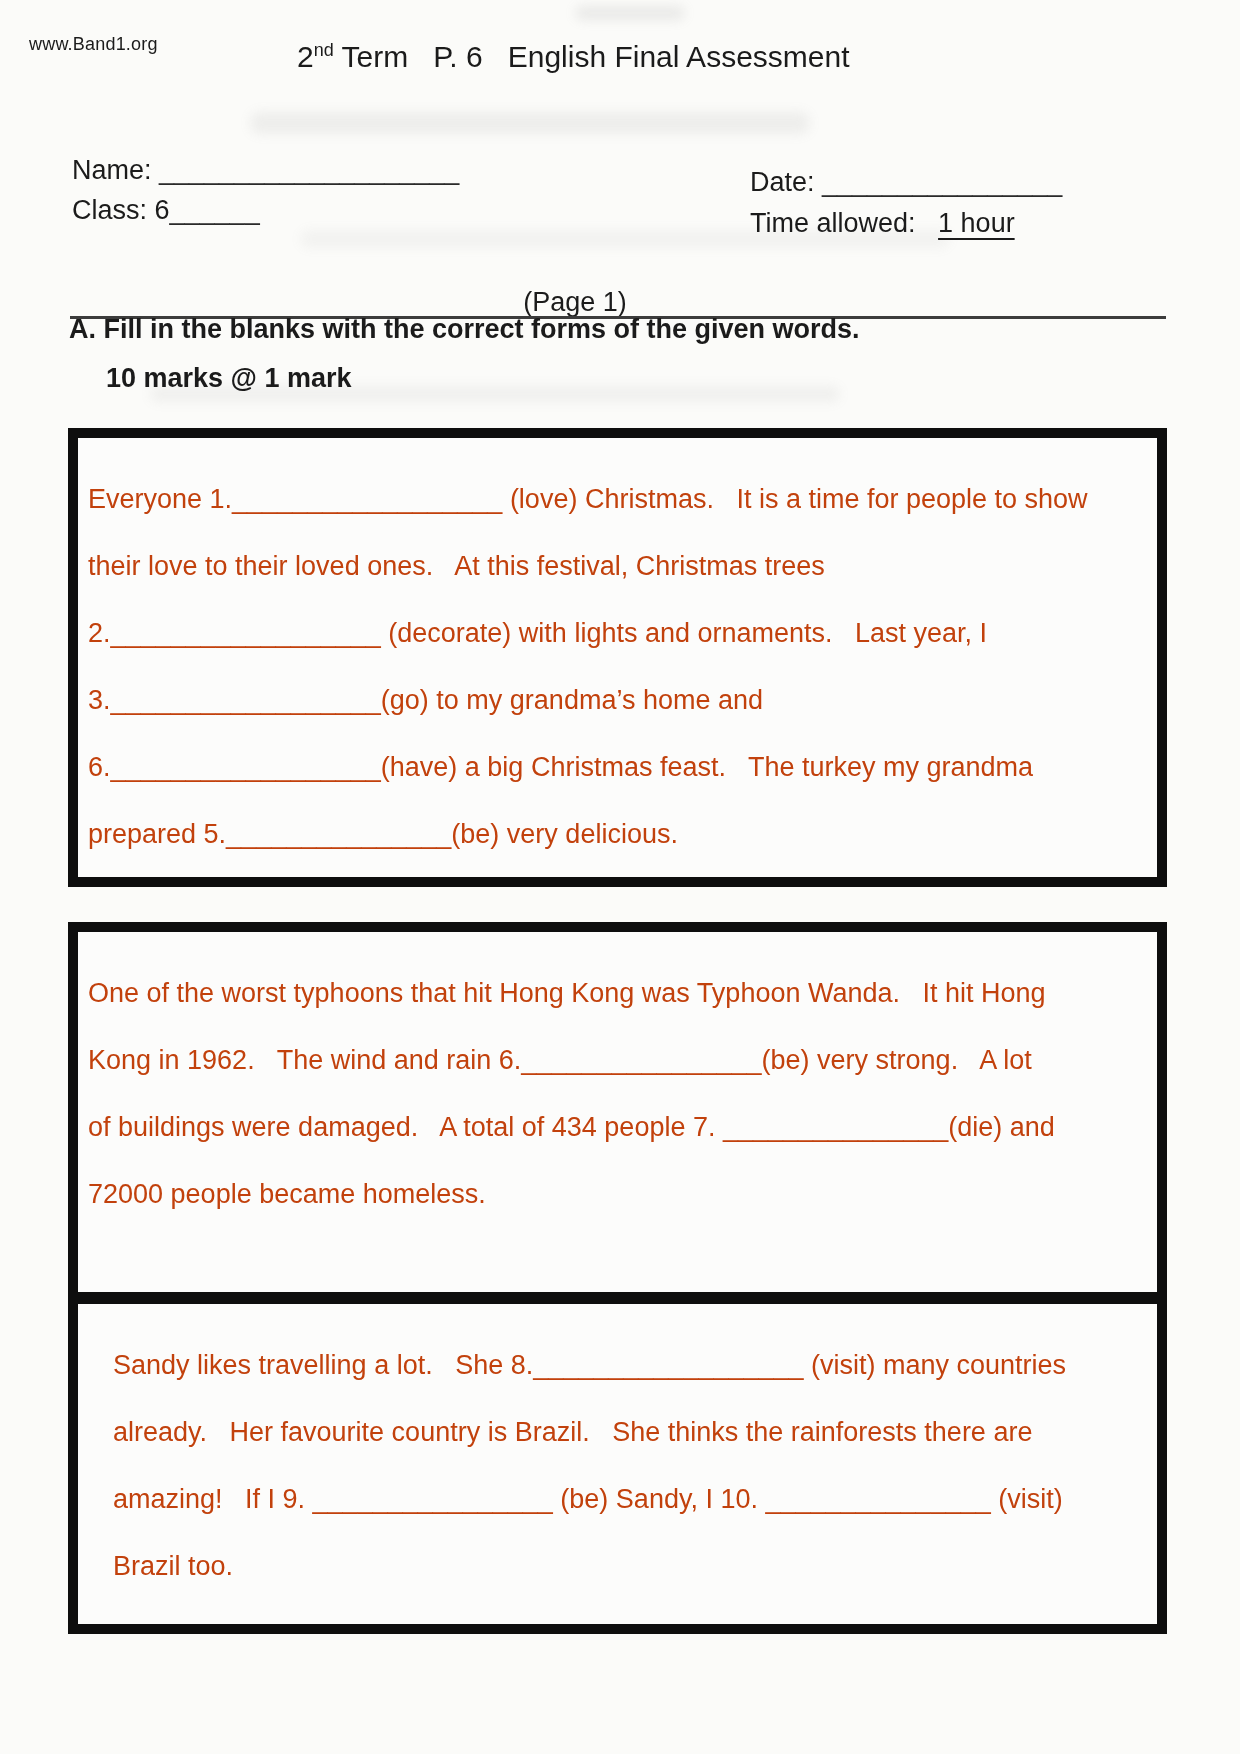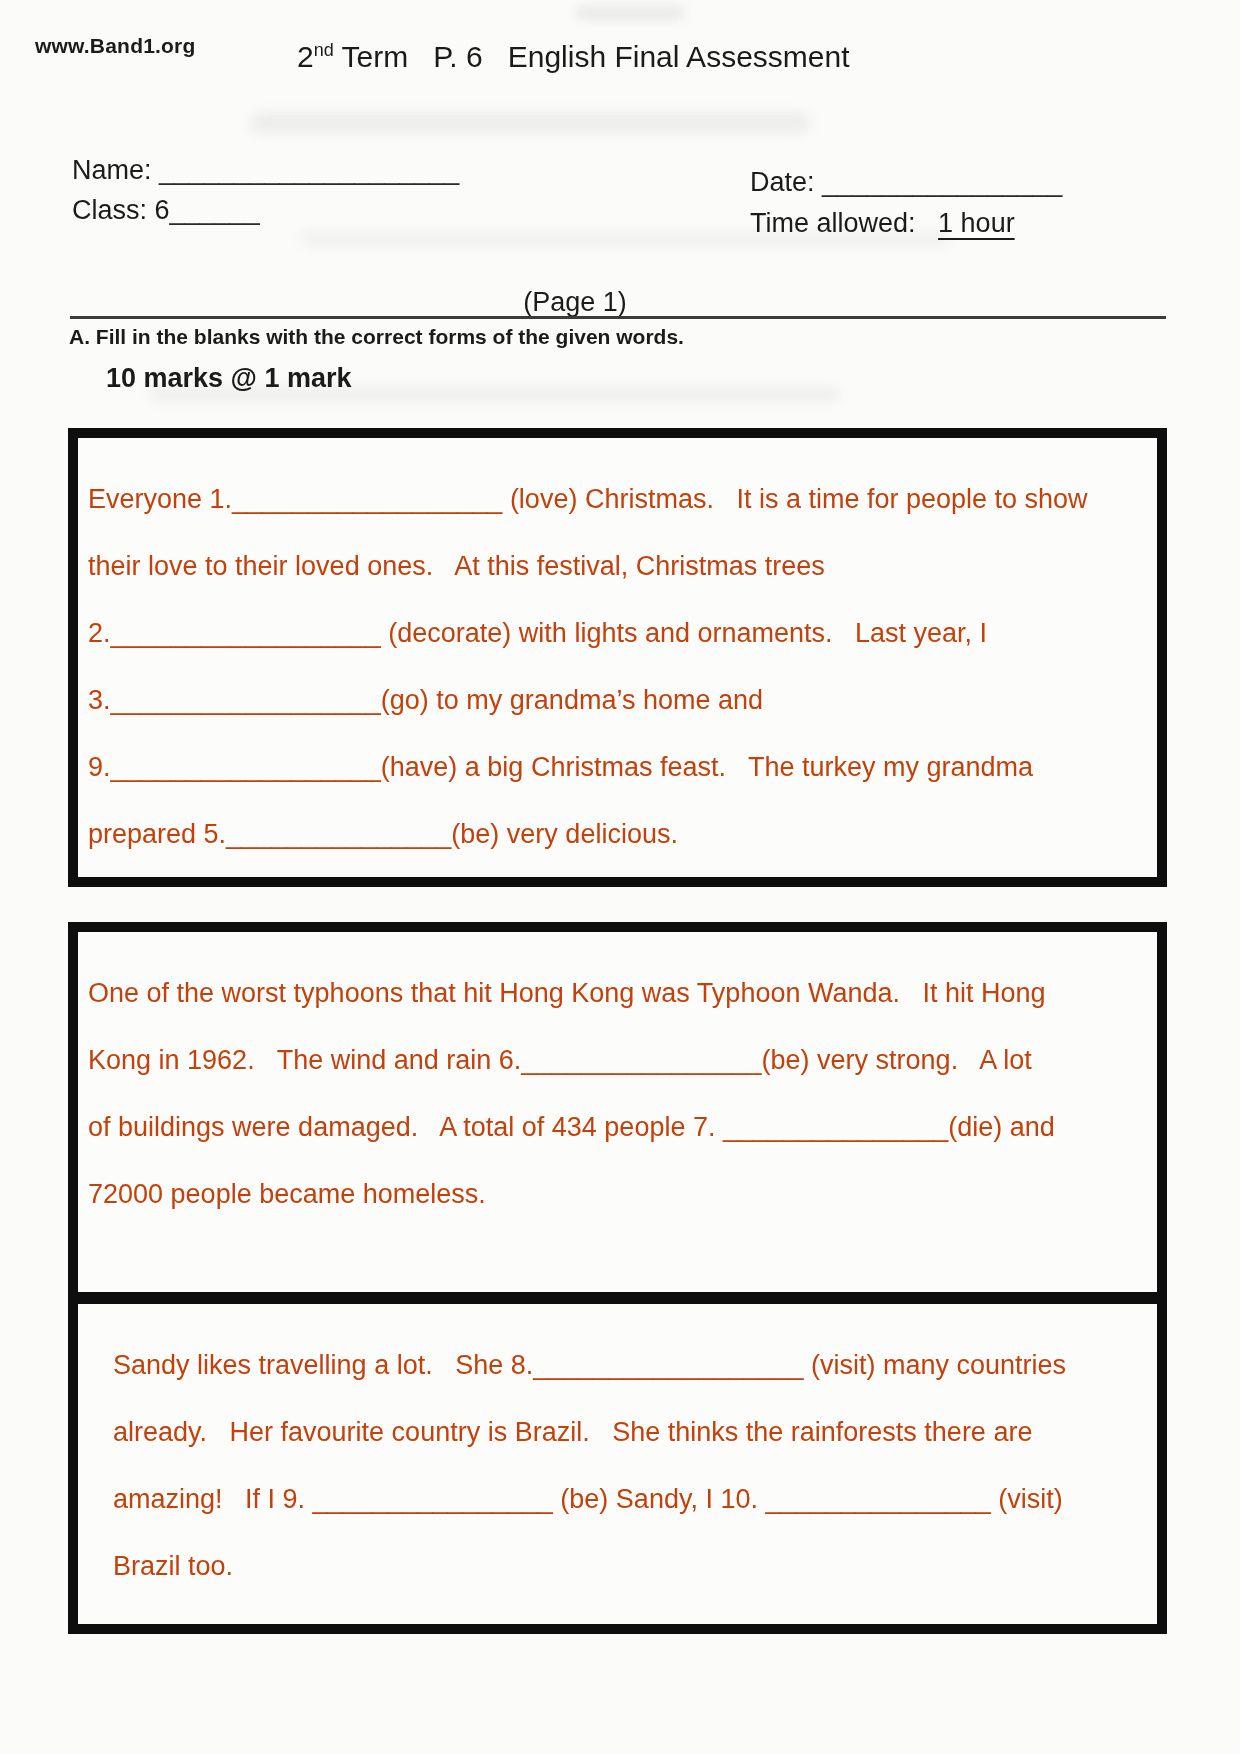--- a/index.html
+++ b/index.html
@@ -12,36 +12,36 @@
     color:#1b1b1b;
     overflow:hidden;
   }
   
   .ghost{position:absolute;background:#8f8f8d;border-radius:10px;filter:blur(6px);}
   .g1{left:575px;top:6px;width:110px;height:14px;opacity:.16;}
   .g2{left:250px;top:112px;width:560px;height:22px;opacity:.12;}
   .g3{left:150px;top:386px;width:690px;height:16px;opacity:.10;}
   .g4{left:300px;top:230px;width:650px;height:18px;opacity:.08;}
 
-  .site{position:absolute;left:35px;top:34px;font-size:21px;letter-spacing:.2px;font-weight:bold;}
+  .site{position:absolute;left:29px;top:34px;font-size:18px;letter-spacing:.2px;}
   .title{position:absolute;left:297px;top:40px;font-size:30px;white-space:pre;}
   .title .sup{font-size:18px;position:relative;top:-11px;}
 
   .frow{position:absolute;font-size:27px;white-space:pre;}
   .row-name{left:72px;top:155px;}
   .row-class{left:72px;top:195px;}
   .row-date{left:750px;top:167px;}
   .row-time{left:750px;top:208px;text-align:right;}
   .blankline{letter-spacing:0;color:#2a2a2a;margin-top:24px;}
   .uline{text-decoration:underline;text-decoration-thickness:2px;text-underline-offset:6px;}
 
   .page-marker{position:absolute;left:0;top:287px;width:1150px;text-align:center;font-size:27px;}
   .rule{position:absolute;left:70px;top:316px;width:1096px;height:3px;background:#3c3c3c;}
 
-  .heading{position:absolute;left:69px;top:325px;font-size:21px;font-weight:bold;white-space:pre;}
+  .heading{position:absolute;left:69px;top:314px;font-size:27px;font-weight:bold;white-space:pre;}
   .marks{position:absolute;left:106px;top:363px;font-size:27px;font-weight:bold;}
 
   .pbox{
     position:absolute;left:68px;width:1099px;
     border:10px solid #0e0e0e;
     box-sizing:border-box;
     padding:28px 6px 0 10px;
     background:rgba(255,255,255,0.35);
   }
   .box1{top:428px;height:459px;}
@@ -75,21 +75,21 @@
   <div class="rule"></div>
 
   <div class="heading">A. Fill in the blanks with the correct forms of the given words.</div>
   <div class="marks">10 marks @ 1 mark</div>
 
   <div class="pbox box1">
     <div class="pline">Everyone 1.__________________ (love) Christmas.   It is a time for people to show</div>
     <div class="pline">their love to their loved ones.   At this festival, Christmas trees</div>
     <div class="pline">2.__________________ (decorate) with lights and ornaments.   Last year, I</div>
     <div class="pline">3.__________________(go) to my grandma’s home and</div>
-    <div class="pline">9.__________________(have) a big Christmas feast.   The turkey my grandma</div>
+    <div class="pline">6.__________________(have) a big Christmas feast.   The turkey my grandma</div>
     <div class="pline">prepared 5._______________(be) very delicious.</div>
   </div>
 
   <div class="pbox box2">
     <div class="pline">One of the worst typhoons that hit Hong Kong was Typhoon Wanda.   It hit Hong</div>
     <div class="pline">Kong in 1962.   The wind and rain 6.________________(be) very strong.   A lot</div>
     <div class="pline">of buildings were damaged.   A total of 434 people 7. _______________(die) and</div>
     <div class="pline">72000 people became homeless.</div>
   </div>
 

